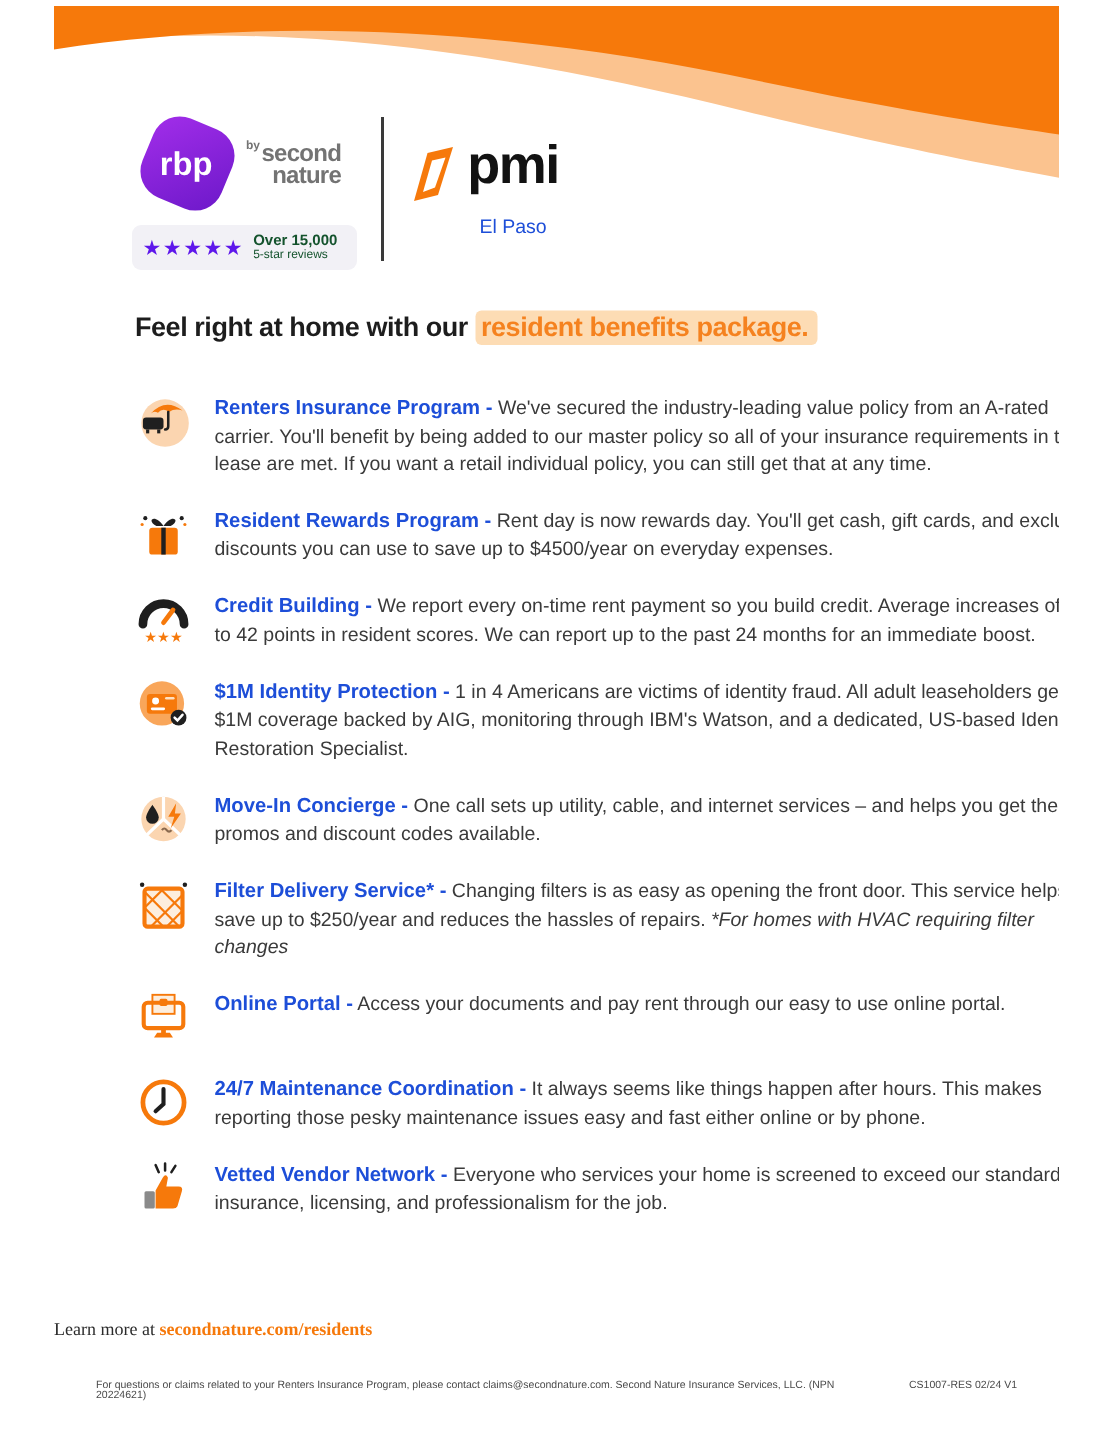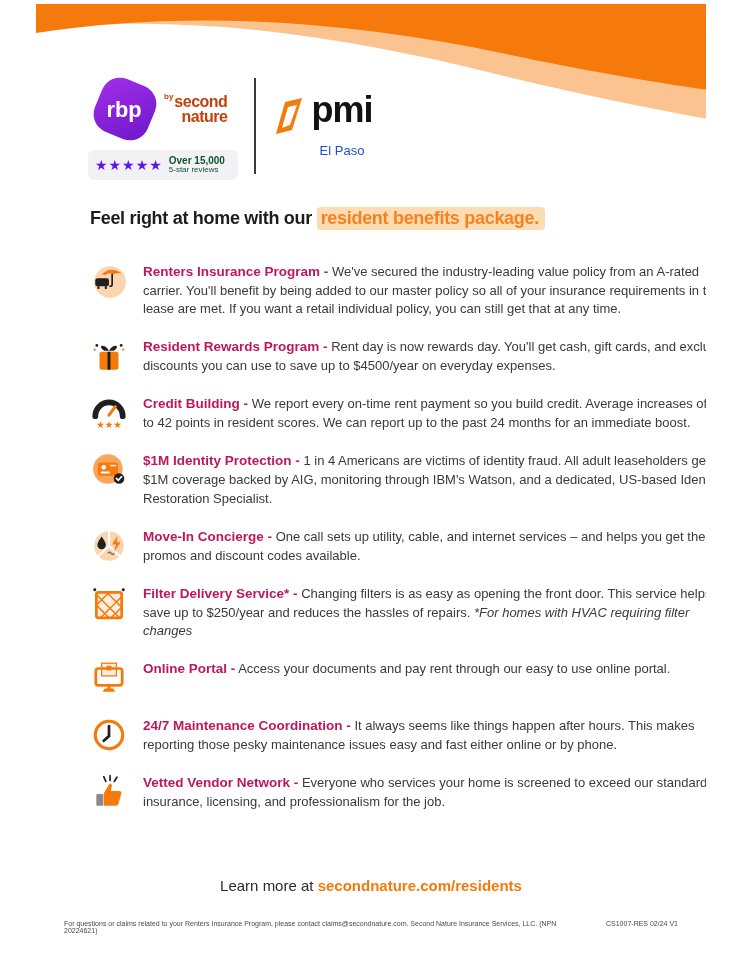--- a/index.html
+++ b/index.html
@@ -8,21 +8,21 @@
   .page { position:relative; width:670px; height:960px; background:#fff; overflow:hidden; margin:0 auto; }
 
   
   .wave { position:absolute; top:4px; left:0; width:742px; height:160px; }
 
   
   .logo-row { position:absolute; top:72px; left:52px; display:flex; align-items:center; }
   .rbp-block { display:flex; flex-direction:column; width:152px; }
   .rbp-top { display:flex; align-items:center; }
   .rbp-badge { width:74px; height:74px; flex:0 0 auto; }
-  .sn-word { margin-left:2px; color:#c2410c; font-weight:bold; font-size:16px; line-height:0.92; text-align:right; letter-spacing:-0.5px; }
+  .sn-word { margin-left:2px; color:#737373; font-weight:bold; font-size:16px; line-height:0.92; text-align:right; letter-spacing:-0.5px; }
   .sn-word .by { font-size:8px; font-weight:bold; vertical-align:8px; letter-spacing:0; margin-right:1px; }
   .review-box { margin-top:4px; background:#f2f1f6; border-radius:6px; padding:5px 7px; display:flex; align-items:center; gap:6px; width:150px; }
   .stars { color:#5e17eb; font-size:14px; letter-spacing:1px; line-height:1; white-space:nowrap; }
   .review-text { color:#14532d; line-height:1.1; }
   .review-text .r1 { font-size:10px; font-weight:bold; }
   .review-text .r2 { font-size:8px; }
   .logo-divider { width:1.5px; height:96px; background:#3a3a3a; margin:0 18px 0 14px; }
   .pmi-block { display:flex; align-items:flex-start; gap:8px; }
   .pmi-text { display:flex; flex-direction:column; align-items:center; }
   .pmi-name { font-size:36px; font-weight:800; color:#121212; line-height:0.9; letter-spacing:-1px; }
@@ -30,25 +30,25 @@
 
   
   .headline { position:absolute; top:208px; left:54px; width:660px; font-size:18px; font-weight:bold; color:#1d1d1d; letter-spacing:-0.3px; }
   .headline .hl { color:#f5821f; background:#fddcb4; padding:1px 6px 2px 4px; border-radius:4px; }
 
   
   .benefits { position:absolute; top:262px; left:54px; width:648px; display:flex; flex-direction:column; gap:19px; }
   .benefit { display:flex; gap:15px; align-items:flex-start; }
   .b-icon { flex:0 0 38px; width:38px; height:38px; }
   .b-text { flex:1; font-size:13px; line-height:1.4; color:#3a3a3a; padding-top:1px; }
-  .b-text strong { color:#be185d; font-size:13.5px; }
+  .b-text strong { color:#1d4ed8; font-size:13.5px; }
   .b-text em { font-style:italic; }
 
   
-  .learn { position:absolute; left:0; right:0; bottom:66px; text-align:center; font-size:15px; color:#2b2b2b; }
+  .learn { position:absolute; left:0; right:0; bottom:66px; text-align:left; font-size:12px; color:#2b2b2b;font-family:Liberation Serif, serif; }
   .learn .link { color:#f6790b; font-weight:bold; }
   .fineprint { position:absolute; left:28px; right:28px; bottom:26px; display:flex; justify-content:space-between; gap:30px; font-size:7px; color:#4a4a4a; }
   .fineprint .fp-right { white-space:nowrap; }
 </style>
 </head>
 <body>
 
 <div class="page">
 
   <svg class="wave" viewBox="0 0 742 160" preserveAspectRatio="none" aria-hidden="true">

